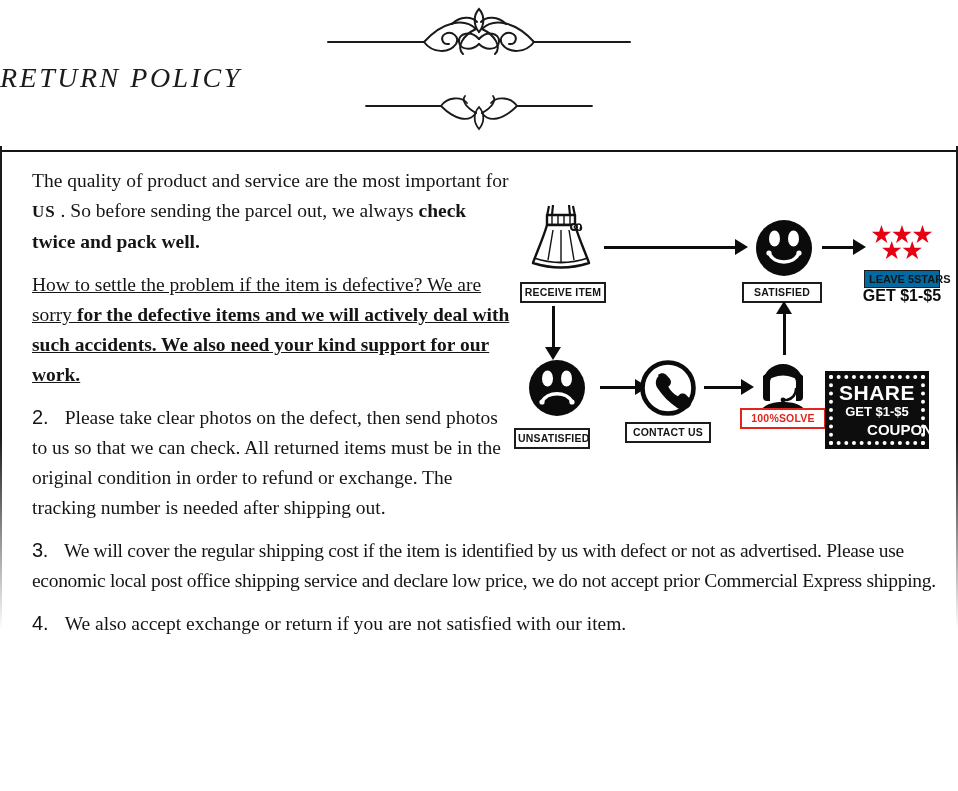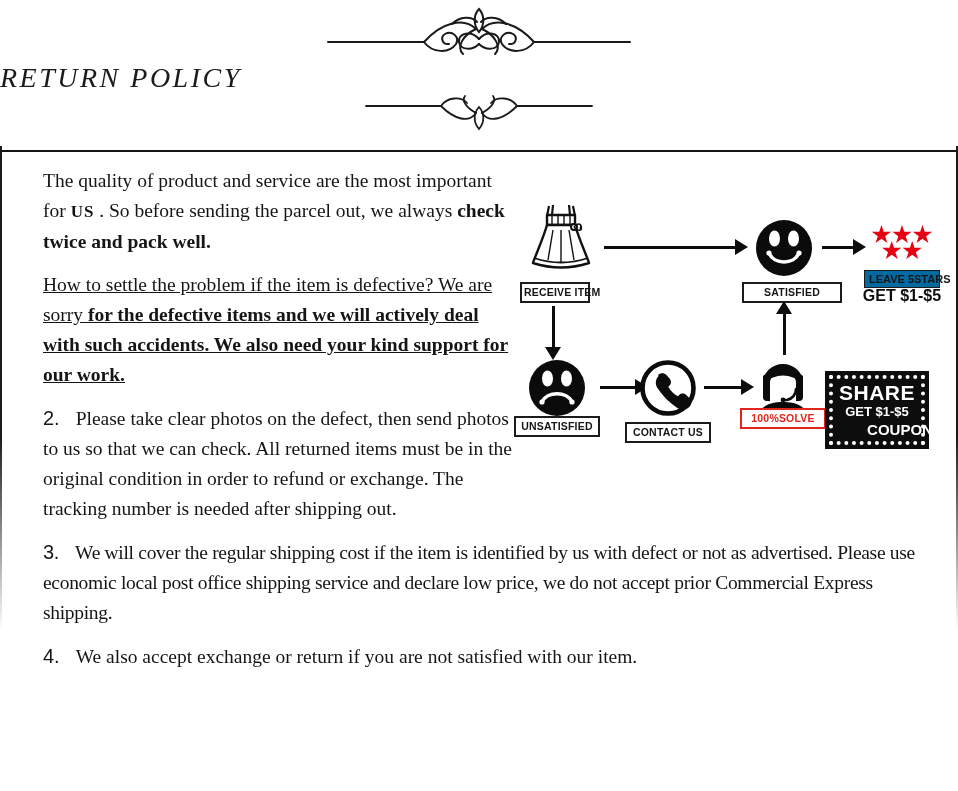--- a/index.html
+++ b/index.html
@@ -11,21 +11,21 @@
   .orn-top{margin-top:6px;}
   .title{font-family:"Liberation Serif",serif;font-style:italic;font-size:28px;letter-spacing:2.5px;color:#1b1b1b;line-height:1;margin:2px 0 1px;}
 
   
   .frame-left,.frame-right{position:absolute;top:146px;bottom:0;width:2px;
     background:linear-gradient(#1a1a1a 0%,#1a1a1a 45%,rgba(26,26,26,0) 75%);}
   .frame-left{left:0;} .frame-right{right:0;}
 
   
   .content{padding:4px 0 0 30px;}
-  .content p{margin:13px;padding-right:14px;font-size:19.5px;line-height:30px;}
+  .content p{margin:2px;padding-right:14px;font-size:19.5px;line-height:30px;}
   .p1{margin-top:10px !important;}
   .p2{margin-top:13px !important;text-decoration:underline;}
   .seg-b{font-weight:bold;}
   .seg-us{font-weight:bold;font-size:17px;letter-spacing:1px;}
   .item{margin-top:12px !important;}
   .item .num{font-family:"Liberation Sans",sans-serif;font-size:20px;margin-right:16px;}
   .tight{letter-spacing:-0.3px;}
 
   
   .flowchart{float:right;width:446px;height:358px;position:relative;margin:0;}
@@ -108,33 +108,33 @@
         <path d="M27 8 L25 18 M31 7 L30 17 M47 7 L48 17 M51 8 L53 18" fill="none" stroke-width="2.2"></path>
         <path d="M25 17 H53 V27 H25 Z"></path>
         <path d="M30 18 V26 M36 18 V26 M42 18 V26 M48 18 V26" stroke-width="1.4" fill="none"></path>
         <path d="M25 27 C21 41 14 56 11 65 Q39 74 67 65 C64 56 57 41 53 27 Z"></path>
         <path d="M31 32 L26 62 M39 32 V64 M47 32 L52 62" stroke-width="1.4" fill="none"></path>
         <path d="M12 60 Q39 69 66 60" stroke-width="1.8" fill="none"></path>
         <circle cx="52" cy="29" r="3" fill="#fff" stroke-width="2"></circle>
         <path d="M52 29 C56 24 61 26 58 31 M52 29 C56 34 61 33 59 28" stroke-width="1.6" fill="none"></path>
       </g>
     </svg>
-    <div class="fc-label" style="left:8px;top:126px;width:70px">RECEIVE ITEM</div>
+    <div class="fc-label" style="left:8px;top:126px;width:86px">RECEIVE ITEM</div>
 
     <div class="harrow" style="left:92px;top:90px;width:132px"></div>
 
     <svg class="fc-icon" style="left:243px;top:63px" width="58" height="58" viewBox="0 0 58 58">
       <circle cx="29" cy="29" r="28" fill="#0b0b0b"></circle>
       <ellipse cx="19.5" cy="19.5" rx="5.5" ry="8" fill="#fff"></ellipse>
       <ellipse cx="38.5" cy="19.5" rx="5.5" ry="8" fill="#fff"></ellipse>
       <path d="M14 34 C19 46 39 46 44 34" stroke="#fff" stroke-width="3.6" fill="none" stroke-linecap="round"></path>
       <circle cx="14" cy="34" r="2.6" fill="#fff"></circle>
         <circle cx="44" cy="34" r="2.6" fill="#fff"></circle>
     </svg>
-    <div class="fc-label" style="left:230px;top:126px;width:100px">SATISFIED</div>
+    <div class="fc-label" style="left:230px;top:126px;width:80px">SATISFIED</div>
 
     <div class="harrow" style="left:310px;top:90px;width:32px"></div>
 
     <div class="stars" style="left:342px;top:66px;width:96px">
       <div class="row">
         <span class="star" style="color: rgb(230, 0, 18);">★</span>
         <span class="star" style="color: rgb(230, 0, 18);">★</span>
         <span class="star" style="color: rgb(230, 0, 18);">★</span>
       </div>
       <div class="row row2">
@@ -149,21 +149,21 @@
     <div class="varrow up" style="left:271px;top:157px;height:42px"></div>
 
     <svg class="fc-icon" style="left:16px;top:203px" width="58" height="58" viewBox="0 0 58 58">
       <circle cx="29" cy="29" r="28" fill="#0b0b0b"></circle>
       <ellipse cx="19.5" cy="19.5" rx="5.5" ry="8" fill="#fff"></ellipse>
       <ellipse cx="38.5" cy="19.5" rx="5.5" ry="8" fill="#fff"></ellipse>
       <path d="M14 43 C19 32 39 32 44 43" stroke="#fff" stroke-width="3.6" fill="none" stroke-linecap="round"></path>
       <circle cx="14" cy="43" r="2.6" fill="#fff"></circle>
         <circle cx="44" cy="43" r="2.6" fill="#fff"></circle>
     </svg>
-    <div class="fc-label" style="left:2px;top:260px;width:86px">UNSATISFIED</div>
+    <div class="fc-label" style="left:2px;top:272px;width:76px">UNSATISFIED</div>
 
     <div class="harrow" style="left:88px;top:230px;width:36px"></div>
 
     <svg class="fc-icon" style="left:127px;top:203px" width="58" height="58" viewBox="0 0 58 58">
       <circle cx="29" cy="29" r="25.5" fill="#fff" stroke="#0b0b0b" stroke-width="4.6"></circle>
       <path d="M19 16 c2.4-2.4 6.2-2.4 8.4 0 l3.2 3.4 c1.9 2 1.9 5.1 0 7 l-1.3 1.3 c2.3 4.2 5.5 7.4 9.6 9.6 l1.3-1.3 c1.9-1.9 5-1.9 7 0 l3.3 3.3 c2.4 2.3 2.4 6 0 8.4 c-3.2 3.2-8.4 3.7-12.5 1 c-7.8-5.1-14.3-11.6-19.4-19.4 c-2.7-4.1-2.2-9.1 1-12.3 z" fill="#0b0b0b"></path>
     </svg>
     <div class="fc-label" style="left:113px;top:266px;width:86px">CONTACT US</div>
 
     <div class="harrow" style="left:192px;top:230px;width:38px"></div>

